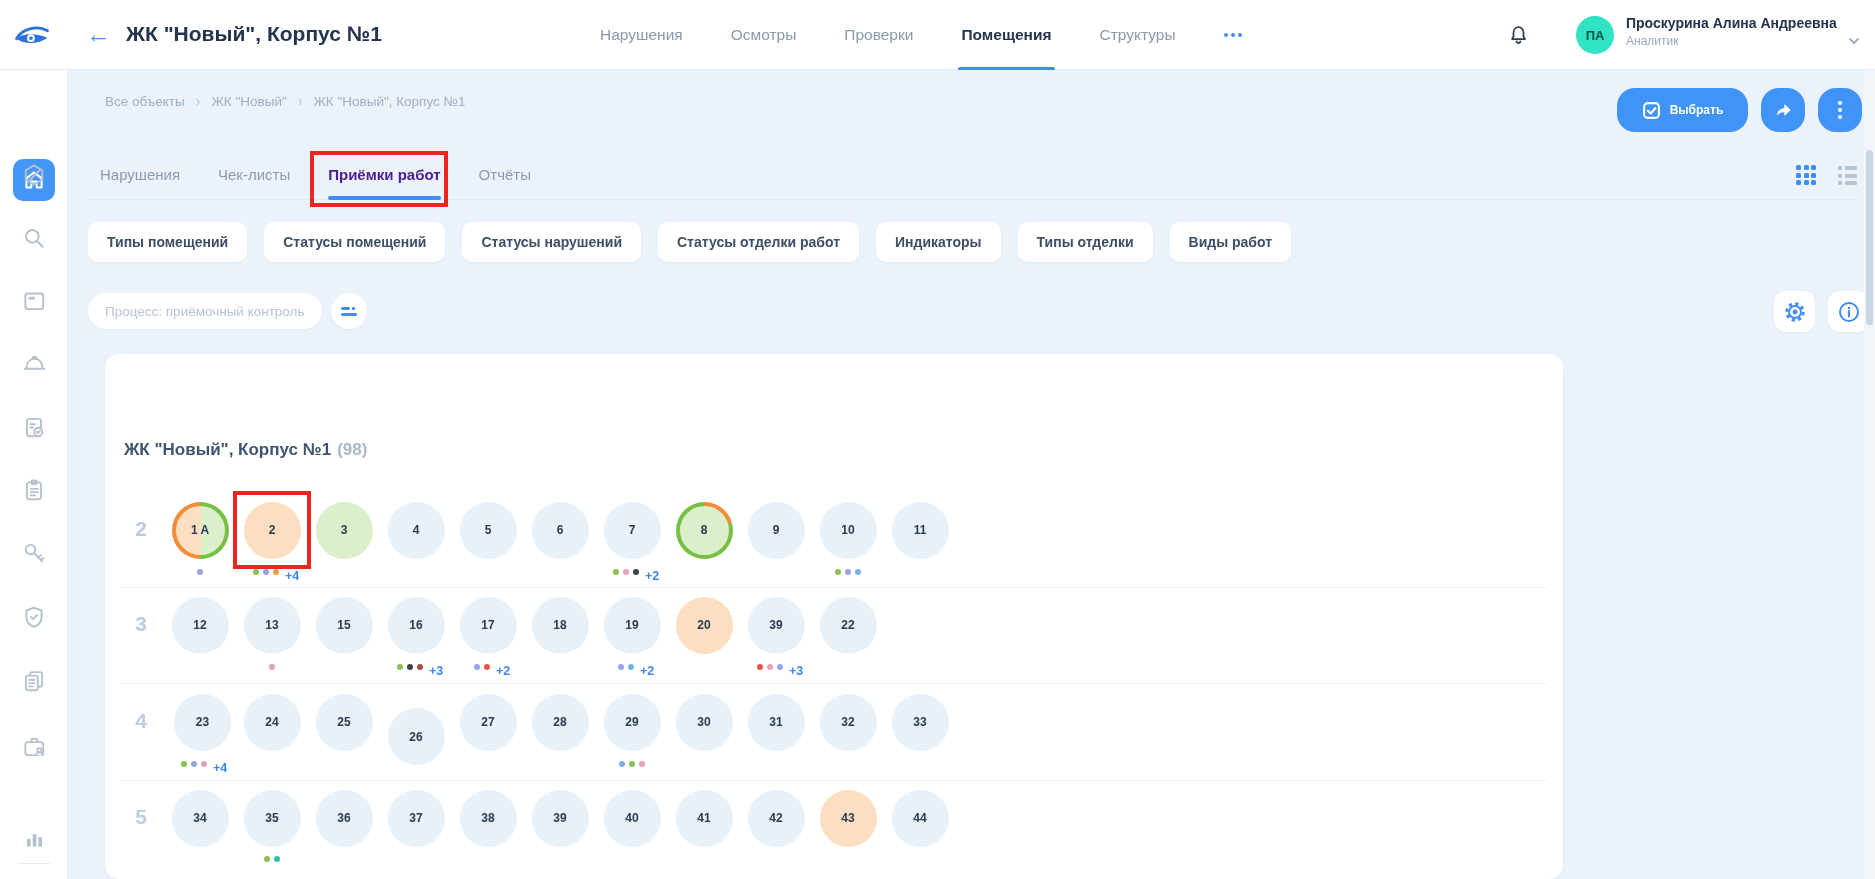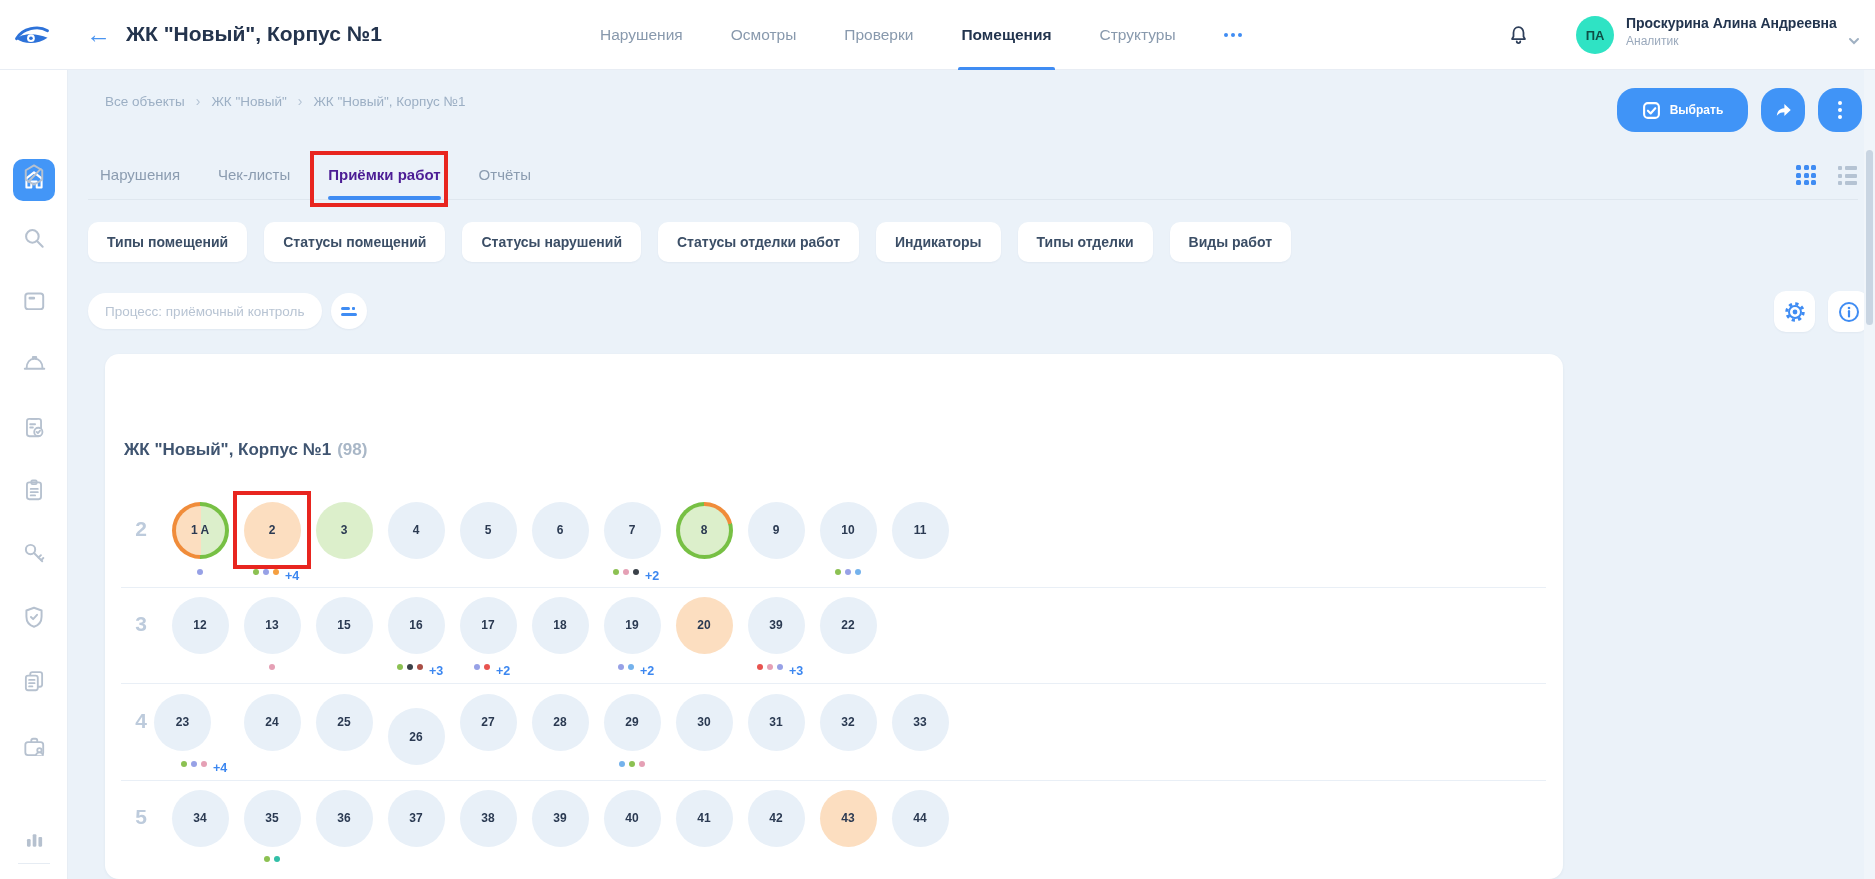--- a/index.html
+++ b/index.html
@@ -455,21 +455,21 @@
       <div class="dots" style="left: 776px; top: 664px;">
         <i style="background: rgb(232, 83, 79);"></i>
         <i style="background: rgb(229, 160, 181);"></i>
         <i style="background: rgb(151, 161, 230);"></i>
         <i class="more">+3</i>
       </div>
       <div class="circle f-default" style="left: 819.5px; top: 596.5px;">
         <span>22</span>
       </div>
       <div class="floor-label" style="left: 124px; top: 709px;">4</div>
-      <div class="circle f-default" style="left: 154px; top: 693.5px;">
+      <div class="circle f-default" style="left: 174px; top: 693.5px;">
         <span>23</span>
       </div>
       <div class="dots" style="left: 200px; top: 761px;">
         <i style="background: rgb(140, 193, 82);"></i>
         <i style="background: rgb(151, 161, 230);"></i>
         <i style="background: rgb(229, 160, 181);"></i>
         <i class="more">+4</i>
       </div>
       <div class="circle f-default" style="left: 243.5px; top: 693.5px;">
         <span>24</span>

